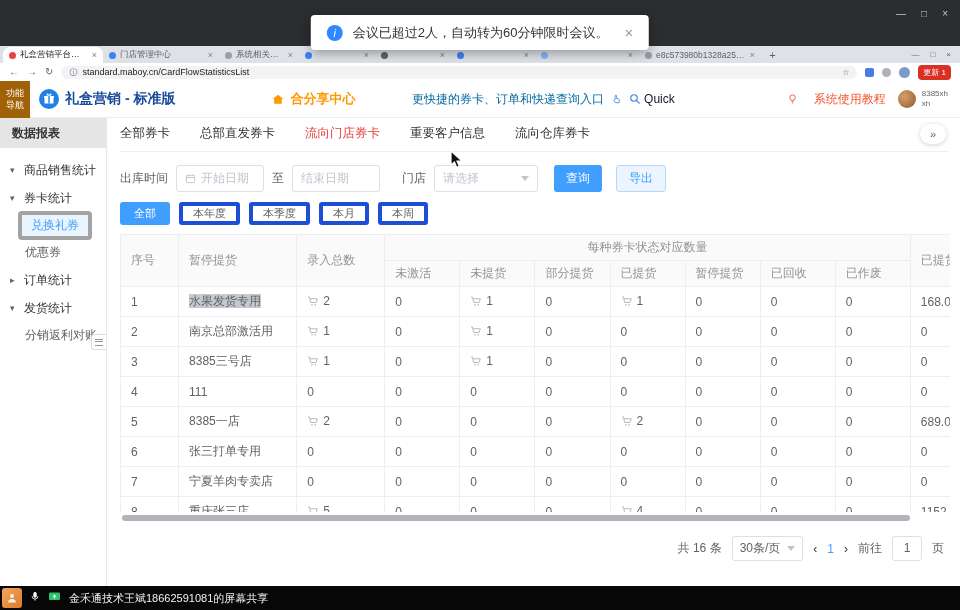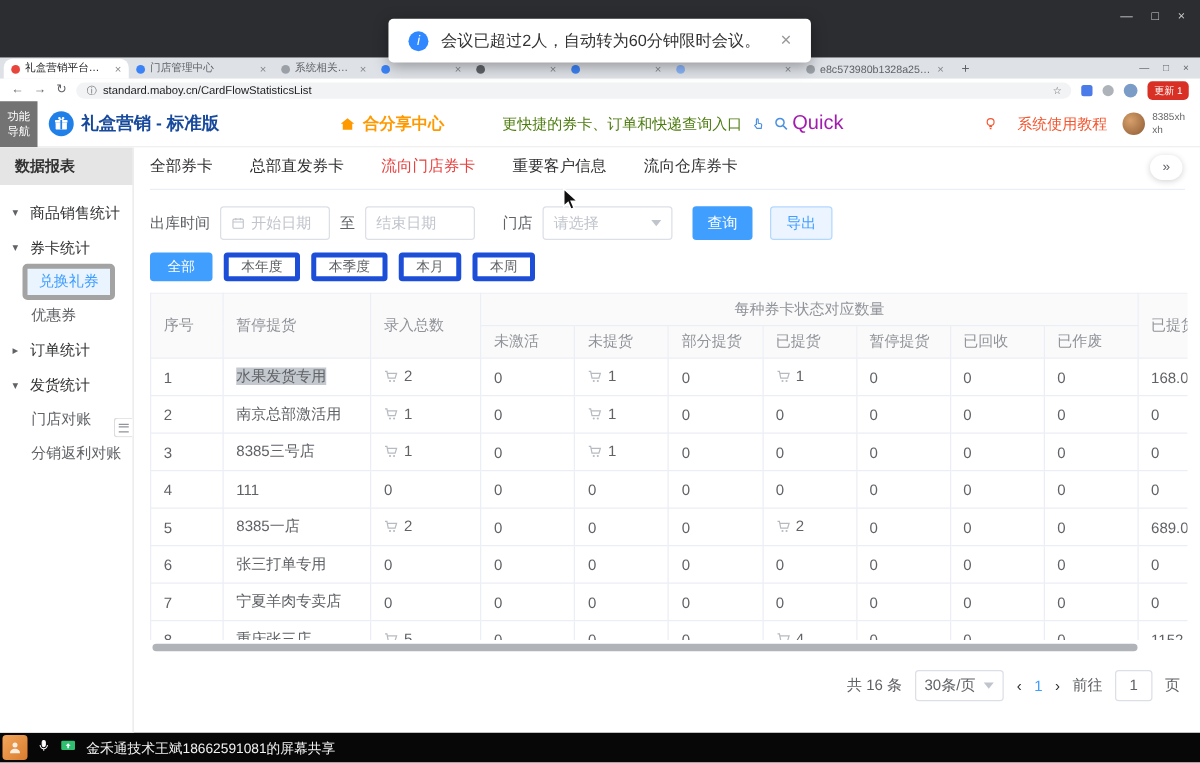--- a/index.html
+++ b/index.html
@@ -43,32 +43,32 @@
   .site-info { color:#5f6368; font-size:8px; }
   .url-text { overflow:hidden; white-space:nowrap; flex:1; }
   .star { color:#5f6368; font-size:8px; }
   .ext-icon { width:9px; height:9px; border-radius:2px; background:#4a7be8; flex:none; }
   .ext-icon.gray { background:#aeb3b9; border-radius:50%; }
   .avatar-mini { width:11px; height:11px; border-radius:50%; background:#7a9cc6; flex:none; }
   .update-badge { background:#d93025; color:#fff; font-size:8px; padding:2px 5px; border-radius:4px; white-space:nowrap; }
 
   
   .app-header { height:37px; background:#fff; display:flex; align-items:center; border-bottom:1px solid #ececec; }
-  .func-nav { width:30px; height:37px; background:#737373; color:#fff; font-size:9px; line-height:1.35;
+  .func-nav { width:30px; height:37px; background:#a16207; color:#fff; font-size:9px; line-height:1.35;
               display:flex; flex-direction:column; align-items:center; justify-content:center; flex:none; }
   .brand { display:flex; align-items:center; gap:6px; margin-left:9px; }
   .brand-logo { width:20px; height:20px; border-radius:50%; background:#2080e8; display:flex;
                 align-items:center; justify-content:center; flex:none; }
   .brand-name { font-size:14px; font-weight:bold; color:#17499c; white-space:nowrap; }
   .share-center { display:flex; align-items:center; gap:5px; margin-left:96px; color:#ff9900;
                   font-weight:bold; font-size:13px; white-space:nowrap; }
   .header-right { margin-left:auto; display:flex; align-items:center; padding-right:12px; }
-  .promo { color:#4d7c0f; font-size:12px; white-space:nowrap; }
+  .promo { color:#0369a1; font-size:12px; white-space:nowrap; }
   .hr-ic { margin-left:7px; display:flex; align-items:center; }
-  .quick { color:#a21caf; font-size:16px; margin-left:3px; }
+  .quick { color:#0f172a; font-size:12px; margin-left:3px; }
   .tutorial-wrap { display:flex; align-items:center; gap:16px; color:#f4552e; font-size:12px; margin-left:112px; white-space:nowrap; }
   .avatar { width:18px; height:18px; border-radius:50%; margin-left:12px;
             background:radial-gradient(circle at 35% 35%, #d7a06b, #8c5a33); flex:none; }
   .user-names { display:flex; flex-direction:column; margin-left:6px; font-size:8px; color:#666; line-height:1.25; }
 
   
   .app-body { display:flex; height:468px; background:#fff; position:relative; }
   .sidebar { width:107px; flex:none; border-right:1px solid #e8e8e8; position:relative; background:#fff; }
   .sidebar-title { height:30px; line-height:30px; background:#e5e5e5; padding-left:12px; font-weight:bold;
                    font-size:12px; color:#333; }
@@ -295,23 +295,20 @@
           <div class="side-child">
             <span>优惠券</span>
           </div>
           <div class="side-item">
             <span class="caret">▸</span>
             <span>订单统计</span>
           </div>
           <div class="side-item">
             <span class="caret">▾</span>
             <span>发货统计</span>
-          </div>
-          <div class="side-child">
-            <span>门店对账</span>
           </div>
           <div class="side-child">
             <span>分销返利对账</span>
           </div>
         </div>
       <div class="collapse-handle">
         <span class="burger"></span>
       </div>
     </div>
 

